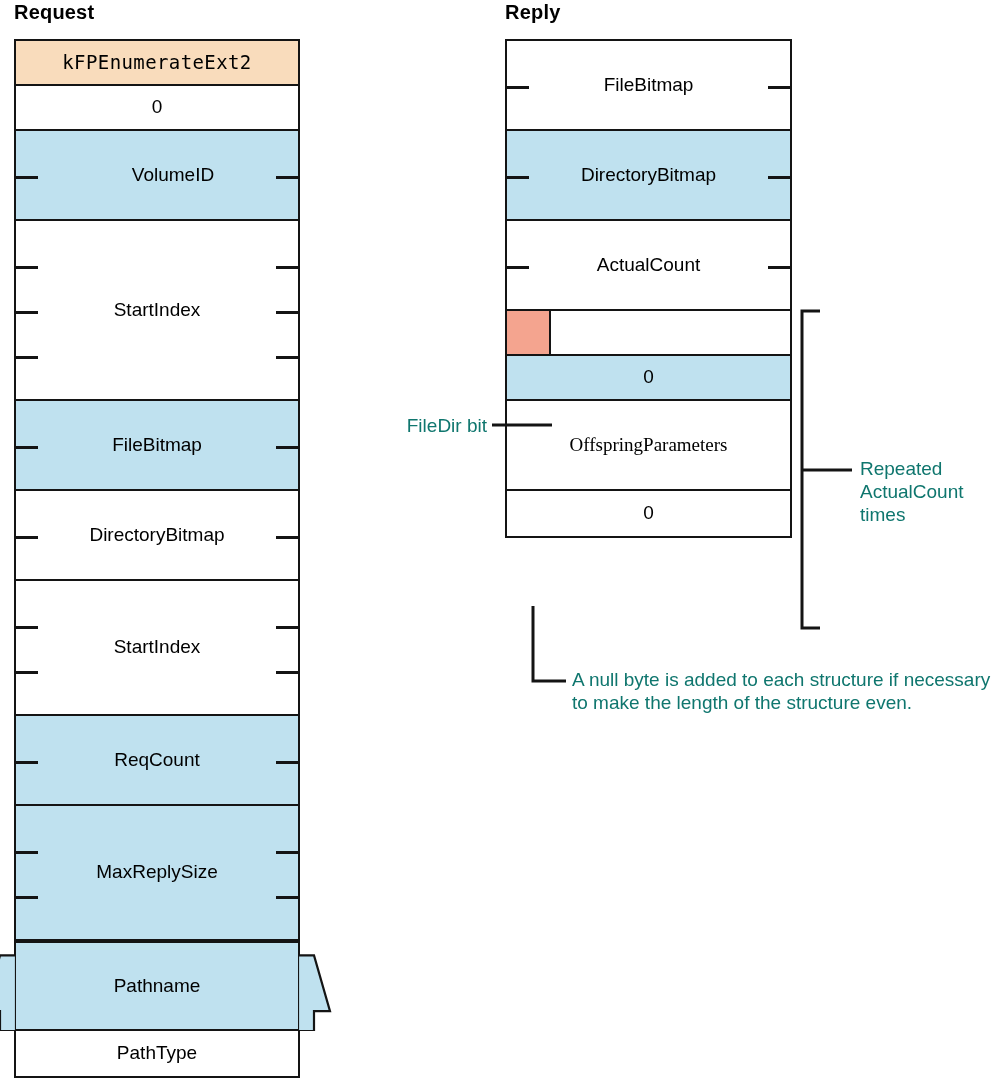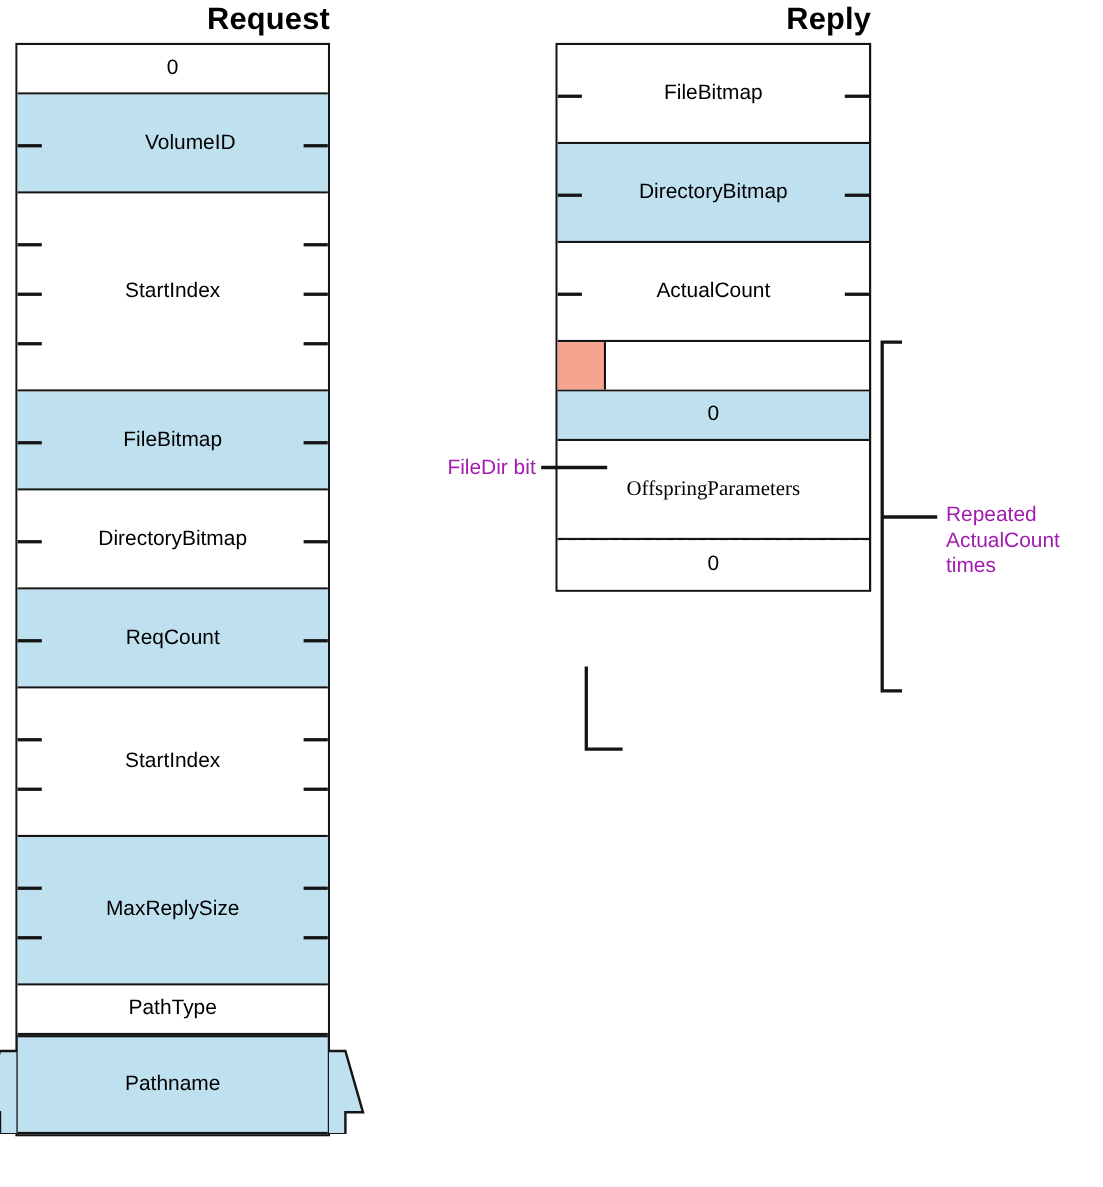--- a/index.html
+++ b/index.html
@@ -15,23 +15,23 @@
     font-family: "Liberation Sans", sans-serif;
     color: #000000;
     overflow: hidden;
   }
 
   .stage { position: absolute; inset: 0; }
 
   
   .col-title {
     position: absolute;
-    font-size: 28px;
+    font-size: 20px;
     font-weight: bold;
-    text-align: right;
+    text-align: left;
     letter-spacing: 0.2px;
     white-space: nowrap;
   }
   #title-request { left: 14px;  top: 1px;  width: 286px; }
   #title-reply   { left: 505px; top: 1px;  width: 287px; }
 
   
   .packet {
     position: absolute;
     box-sizing: border-box;
@@ -111,21 +111,21 @@
     position: absolute;
     left: 0; top: 0;
     width: 1003px; height: 1079px;
     pointer-events: none;
   }
 
   .anno {
     position: absolute;
     font-size: 19px;
     line-height: 23px;
-    color: #a21caf;
+    color: #0f766e;
     white-space: pre-line;
   }
   #anno-filedir {
     left: 367px; top: 414px;
     width: 120px;
     text-align: right;
     white-space: nowrap;
   }
   #anno-repeated {
     left: 860px; top: 457px;
@@ -137,20 +137,23 @@
   }
 </style>
 </head>
 <body>
 
 <div class="stage">
 
   <div class="col-title" id="title-request">Request</div>
 
   <div class="packet" id="packet-request">
+      <div class="field peach" style="height: 45px;">
+        <span class="field-label mono" style="position: relative; z-index: 3;">kFPEnumerateExt2</span>
+      </div>
       <div class="field" style="height: 45px;">
         <span class="field-label" style="position: relative; z-index: 3;">0</span>
       </div>
       <div class="field blue" style="height: 90px; padding-left: 32px;">
         <span class="field-label" style="position: relative; z-index: 3;">VolumeID</span>
         <span class="tick left" style="top: 45px;"></span>
         <span class="tick right" style="top: 45px;"></span>
       </div>
       <div class="field" style="height: 180px;">
         <span class="field-label" style="position: relative; z-index: 3;">StartIndex</span>
@@ -164,52 +167,52 @@
       <div class="field blue" style="height: 90px;">
         <span class="field-label" style="position: relative; z-index: 3;">FileBitmap</span>
         <span class="tick left" style="top: 45px;"></span>
         <span class="tick right" style="top: 45px;"></span>
       </div>
       <div class="field" style="height: 90px;">
         <span class="field-label" style="position: relative; z-index: 3;">DirectoryBitmap</span>
         <span class="tick left" style="top: 45px;"></span>
         <span class="tick right" style="top: 45px;"></span>
       </div>
+      <div class="field" style="height: 135px;">
+        <span class="field-label" style="position: relative; z-index: 3;">StartIndex</span>
+        <span class="tick left" style="top: 45px;"></span>
+        <span class="tick right" style="top: 45px;"></span>
+        <span class="tick left" style="top: 90px;"></span>
+        <span class="tick right" style="top: 90px;"></span>
+      </div>
       <div class="field blue" style="height: 90px;">
         <span class="field-label" style="position: relative; z-index: 3;">ReqCount</span>
         <span class="tick left" style="top: 45px;"></span>
         <span class="tick right" style="top: 45px;"></span>
       </div>
-      <div class="field" style="height: 135px;">
-        <span class="field-label" style="position: relative; z-index: 3;">StartIndex</span>
+      <div class="field blue" style="height: 135px;">
+        <span class="field-label" style="position: relative; z-index: 3;">MaxReplySize</span>
         <span class="tick left" style="top: 45px;"></span>
         <span class="tick right" style="top: 45px;"></span>
         <span class="tick left" style="top: 90px;"></span>
         <span class="tick right" style="top: 90px;"></span>
-      </div>
-      <div class="field blue" style="height: 135px;">
-        <span class="field-label" style="position: relative; z-index: 3;">MaxReplySize</span>
-        <span class="tick left" style="top: 45px;"></span>
-        <span class="tick right" style="top: 45px;"></span>
-        <span class="tick left" style="top: 90px;"></span>
-        <span class="tick right" style="top: 90px;"></span>
-      </div>
-      <div class="field" style="height: 45px;">
-        <span class="field-label" style="position: relative; z-index: 3;">PathType</span>
       </div>
       <div class="field blue" style="height: 90px; overflow: visible; border-left: none; border-right: none; background: transparent; border-bottom: none; position: relative;">
         <div style="position: absolute; inset: 0px; background: rgb(191, 225, 239); border-top: 2px solid rgb(20, 20, 20); border-bottom: 2px solid rgb(20, 20, 20);"></div>
         <span class="field-label" style="position: relative; z-index: 3;">Pathname</span>
         <svg class="torn-left" viewBox="0 0 34 90" preserveAspectRatio="none">
           <path d="M 34 0 L 34 14.4 L 18 14.4 L 2 70.2 L 18 70.2 L 18 90 L 34 90 Z" fill="#bfe1ef" stroke="#141414" stroke-width="2.2" stroke-linejoin="miter"></path>
         </svg>
         <svg class="torn-right" viewBox="0 0 34 90" preserveAspectRatio="none">
           <path d="M 0 0 L 0 14.4 L 16 14.4 L 32 70.2 L 16 70.2 L 16 90 L 0 90 Z" fill="#bfe1ef" stroke="#141414" stroke-width="2.2" stroke-linejoin="miter"></path>
         </svg>
       </div>
+      <div class="field" style="height: 45px;">
+        <span class="field-label" style="position: relative; z-index: 3;">PathType</span>
+      </div>
     </div>
 
   <div class="col-title" id="title-reply">Reply</div>
 
   <div class="packet" id="packet-reply">
       <div class="field" style="height: 90px;">
         <span class="field-label" style="position: relative; z-index: 3;">FileBitmap</span>
         <span class="tick left" style="top: 45px;"></span>
         <span class="tick right" style="top: 45px;"></span>
       </div>
@@ -248,14 +251,15 @@
 
     <path d="M 533 606 L 533 681 L 566 681" fill="none" stroke="#141414" stroke-width="3"></path>
   </svg>
 
   <div class="anno" id="anno-filedir">FileDir bit</div>
 
   <div class="anno" id="anno-repeated">Repeated
 ActualCount
 times</div>
 
+  <div class="anno" id="anno-nullbyte">A null byte is added to each structure if necessary to make the length of the structure even.</div>
 
 </div>
 
 </body></html>

